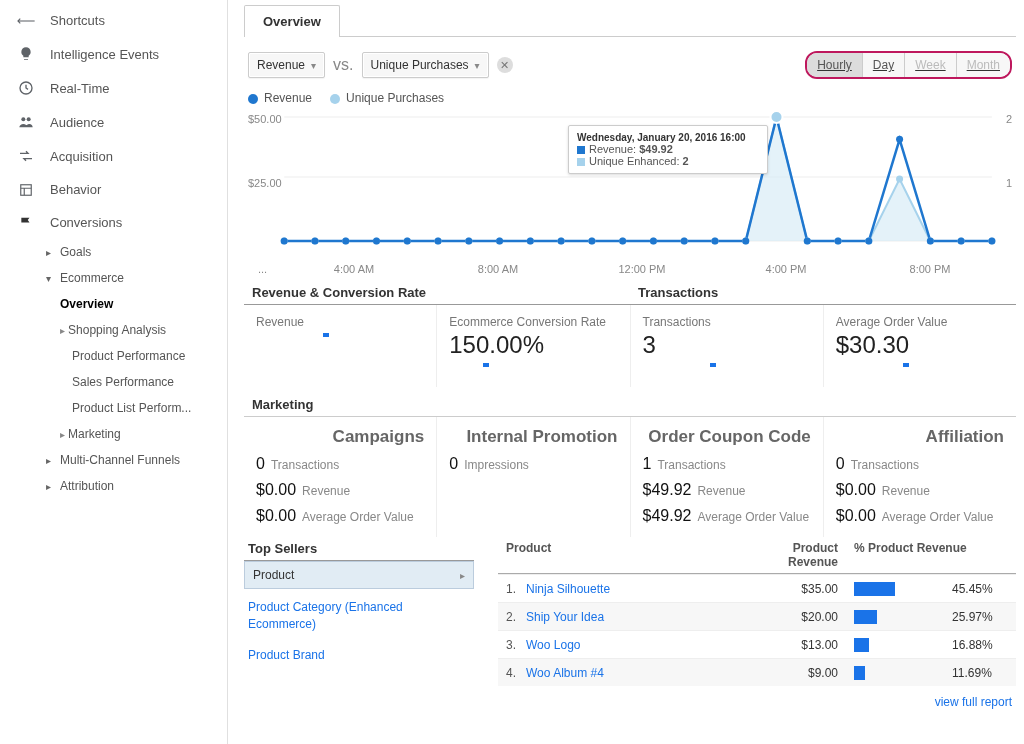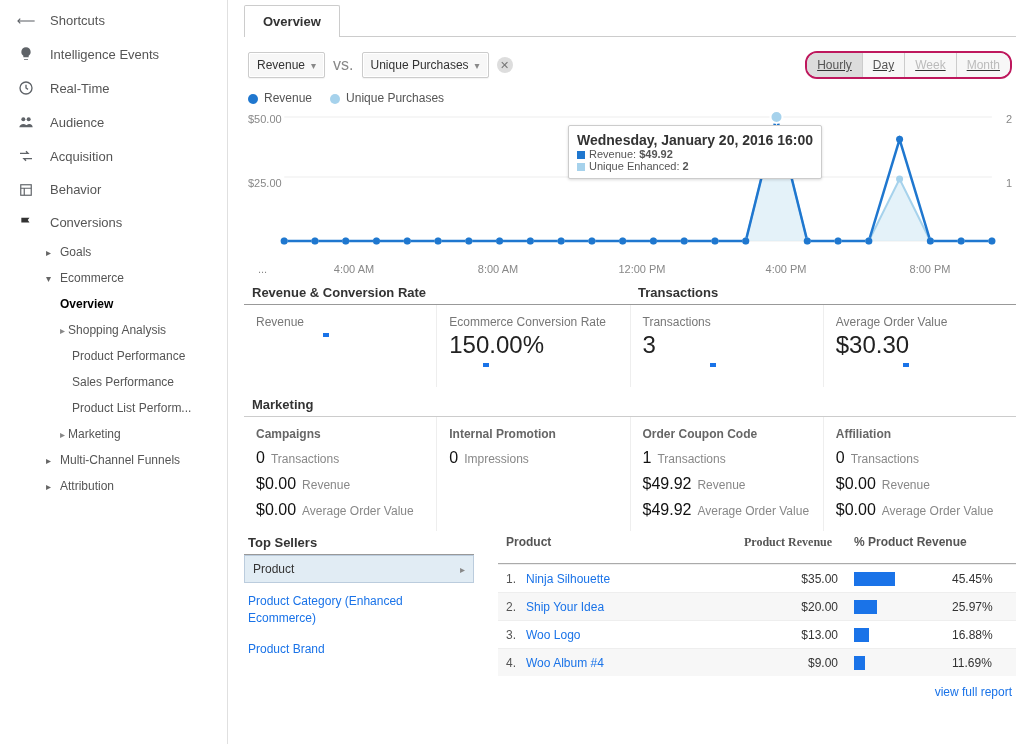--- a/index.html
+++ b/index.html
@@ -29,50 +29,50 @@
   .granularity .gbtn:first-child { border-left: none; }
   .granularity .gbtn.active { background: #dcdcdc; }
   .granularity .gbtn.disabled { color: #bbb; cursor: default; }
   .legend-row { display: flex; align-items: center; gap: 18px; padding: 4px 4px 6px 4px; font-size: 12px; color:#555;}
   .legend-dot { width: 10px; height: 10px; border-radius: 50%; display:inline-block; margin-right: 6px; vertical-align: middle;}
   .chart-wrap { position: relative; padding: 0 4px; }
   .chart-frame { position: relative; height: 150px; }
   .y-left { position: absolute; left: 0; font-size: 11px; color: #888; }
   .y-right { position: absolute; right: 0; font-size: 11px; color: #888; text-align: right; }
   .tooltip-box { position: absolute; left: 320px; top: 14px; background: #fff; border: 1px solid #ccc; border-radius: 2px; padding: 6px 8px; font-size: 11px; color: #555; box-shadow: 0 1px 3px rgba(0,0,0,.15); min-width: 200px; }
-  .tooltip-box .tt-head { font-weight: bold; color:#333; font-size:14px; }
+  .tooltip-box .tt-head { font-weight: bold; color:#333; font-size:10px; }
   .tt-swatch { display: inline-block; width: 8px; height: 8px; margin-right: 4px; vertical-align: middle; }
   .xaxis { display: flex; justify-content: space-between; padding: 2px 10px 6px 10px; font-size: 11px; color: #888;}
   .xaxis span{ flex:1; text-align:center;}
   .section-head-row { display: flex; border-bottom: 1px solid #999; }
   .section-head { flex: 1; font-weight: bold; color: #333; padding: 4px 8px; font-size: 13px; }
   .metrics-row { display: flex; }
   .metric-card { flex: 1; padding: 10px 12px 18px 12px; border-right: 1px solid #eee; }
   .metric-card:last-child { border-right: none; }
   .metric-card .m-label { font-size: 12px; color: #777; }
   .metric-card .m-value { font-size: 24px; color: #222; padding-top: 2px; }
   .spark { margin-top: 4px; height: 6px; position: relative;}
   .spark-dot{position:absolute; width:6px;height:4px;background:#1a73e8; }
   .marketing-title { font-weight: bold; color:#333; padding: 10px 8px 4px 8px; font-size: 13px;}
   .marketing-row { display: flex; border-top: 1px solid #ccc; }
   .mk-card { flex: 1; padding: 6px 12px 8px 12px; border-right: 1px solid #eee;}
   .mk-card:last-child{border-right:none;}
-  .mk-card .mk-head { font-size: 12px; color: #666; font-weight: bold; padding: 4px 0;}
+  .mk-card .mk-head { font-size: 17px; color: #666; font-weight: bold; padding: 4px 0; text-align: right;}
   .mk-line { padding: 4px 0; display: flex; align-items: baseline; gap: 6px;}
   .mk-line .num { font-size: 16px; color:#111;}
   .mk-line .lab { font-size: 12px; color: #888;}
   .bottom-row { display: flex; margin-top: 0; }
   .top-sellers-panel { width: 230px; }
   .ts-head { font-weight: bold; border-bottom: 1px solid #999; padding: 4px 4px; font-size: 13px; }
   .ts-active { background: #e1ecf4; border: 1px solid #bcd; padding: 6px 8px; display:flex; justify-content: space-between; align-items: center; font-size:12px; cursor:pointer;}
   .ts-link { color: #1a73e8; font-size: 12px; padding: 10px 4px 4px 4px; cursor: pointer; display:block; line-height:1.4;}
   .prod-table { flex: 1; margin-left: 24px; }
   .prod-head { display: flex; border-bottom: 1px solid #aaa; font-size: 12px; color:#555; font-weight: bold; }
   .prod-head .c1 { flex: 1; padding: 4px 8px 14px 8px;}
-  .prod-head .c2 { width: 110px; text-align: left; padding: 4px 8px; font-family: Liberation Serif, serif;}
+  .prod-head .c2 { width: 110px; text-align: right; padding: 4px 8px;}
   .prod-head .c3 { width: 170px; padding: 4px 8px;}
   .prod-row { display: flex; border-top: 1px solid #eee; font-size: 12px; align-items: center; height: 28px; }
   .prod-row:nth-child(even){background:#f7f7f7;}
   .prod-row .c1 { flex: 1; padding: 0 8px; color:#1a73e8; cursor:pointer; display:flex; align-items:center;}
   .prod-row .c1 .idx { color:#555; width: 20px; display:inline-block;}
   .prod-row .c2 { width: 110px; text-align: right; padding: 0 8px; color:#333;}
   .prod-row .c3 { width: 170px; padding: 0 8px; display:flex; align-items:center;}
   .bar-bg { width: 90px; height: 14px; position: relative; margin-right: 8px;}
   .bar-fill { height: 14px; background: #1a73e8; position:absolute; left:0;}
   .pct-label { font-size:12px; color:#333;}

